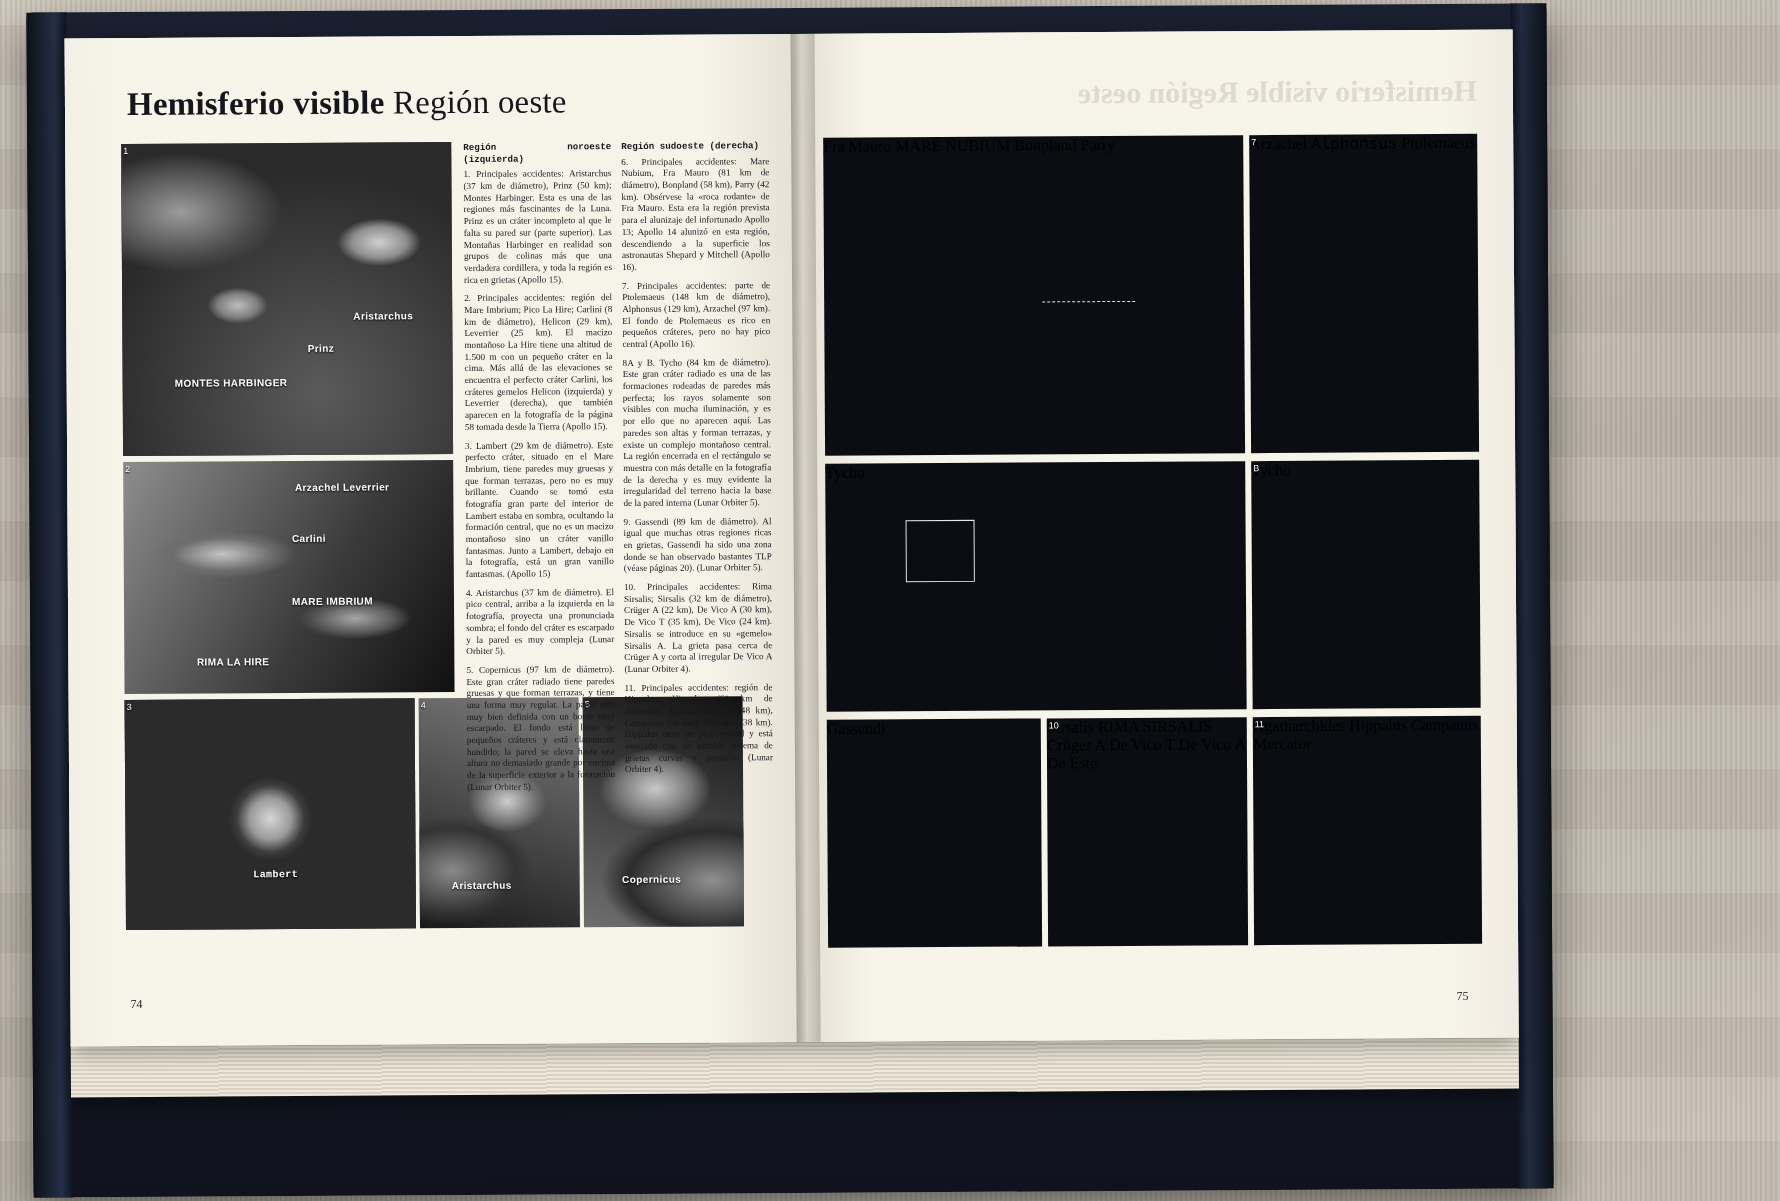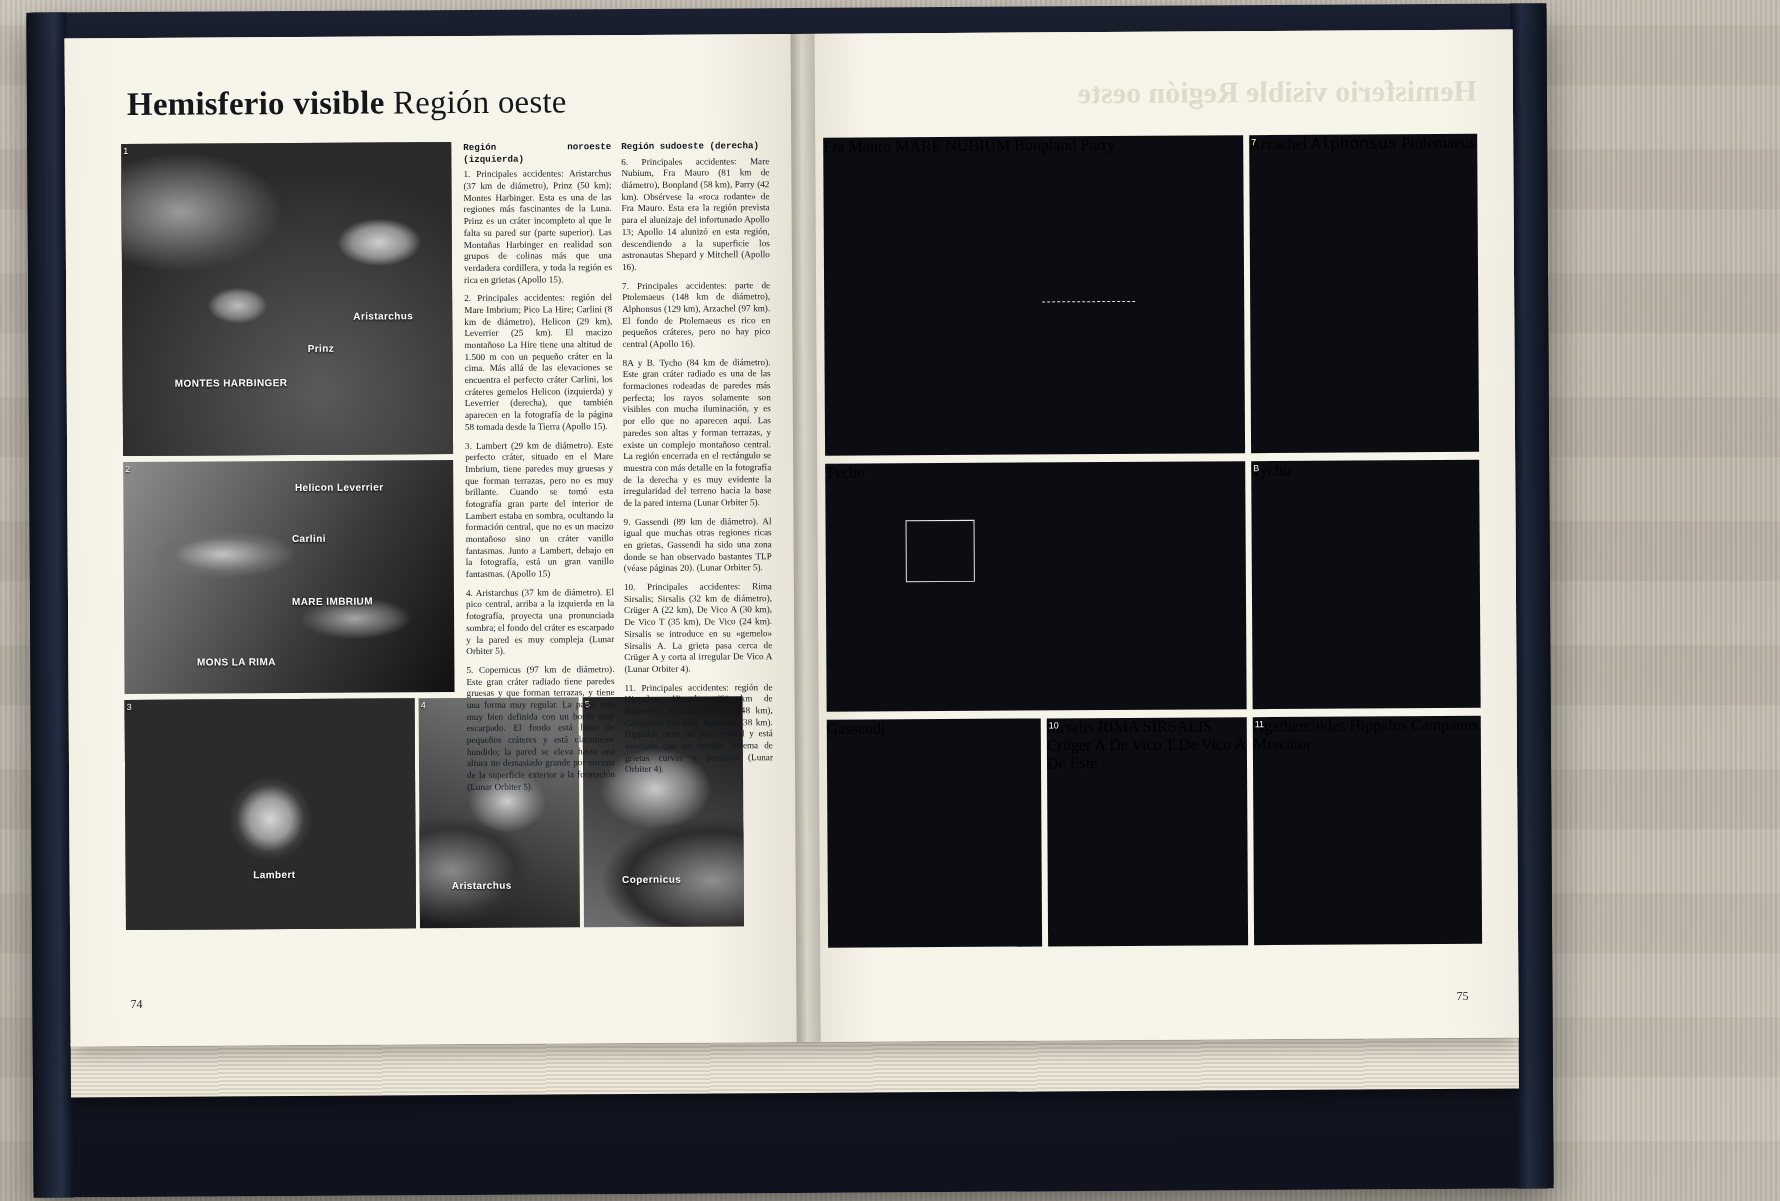--- a/index.html
+++ b/index.html
@@ -167,29 +167,29 @@
 
       <div class="fig moon-a" style="position:absolute;left:56px;top:106px;width:330px;height:312px;">
         <span class="fignum">1</span>
         <span class="cap" style="left:70%;top:54%;">Aristarchus</span>
         <span class="cap" style="left:44%;top:64%;padding-left:40px;">Prinz</span>
         <span class="cap" style="left:4%;top:75%;padding-left:39px;">MONTES HARBINGER</span>
       </div>
 
       <div class="fig moon-b" style="position:absolute;left:56px;top:424px;width:330px;height:232px;">
         <span class="fignum">2</span>
-        <span class="cap" style="left:52%;top:9%;">Helicon  Leverrier</span>
+        <span class="cap" style="left:52%;top:9%;">Arzachel  Leverrier</span>
         <span class="cap" style="left:51%;top:31%;">Carlini</span>
         <span class="cap" style="left:40%;top:58%;padding-left:36px;">MARE IMBRIUM</span>
-        <span class="cap" style="left:22%;top:84%;">MONS LA RIMA</span>
+        <span class="cap" style="left:22%;top:84%;">RIMA LA HIRE</span>
       </div>
 
       <div class="fig moon-c" style="position:absolute;left:56px;top:662px;width:290px;height:230px;">
         <span class="fignum">3</span>
-        <span class="cap" style="left:44%;top:74%;">Lambert</span>
+        <span class="cap" style="left:44%;top:74%;font-family:Liberation Mono, monospace;">Lambert</span>
       </div>
 
       <div class="fig moon-d" style="position:absolute;left:350px;top:662px;width:160px;height:230px;">
         <span class="fignum">4</span>
         <span class="cap" style="left:20%;top:79%;">Aristarchus</span>
       </div>
 
       <div class="fig moon-e" style="position:absolute;left:514px;top:662px;width:160px;height:230px;">
         <span class="fignum">5</span>
         <span class="cap" style="left:24%;top:77%;">Copernicus</span>

